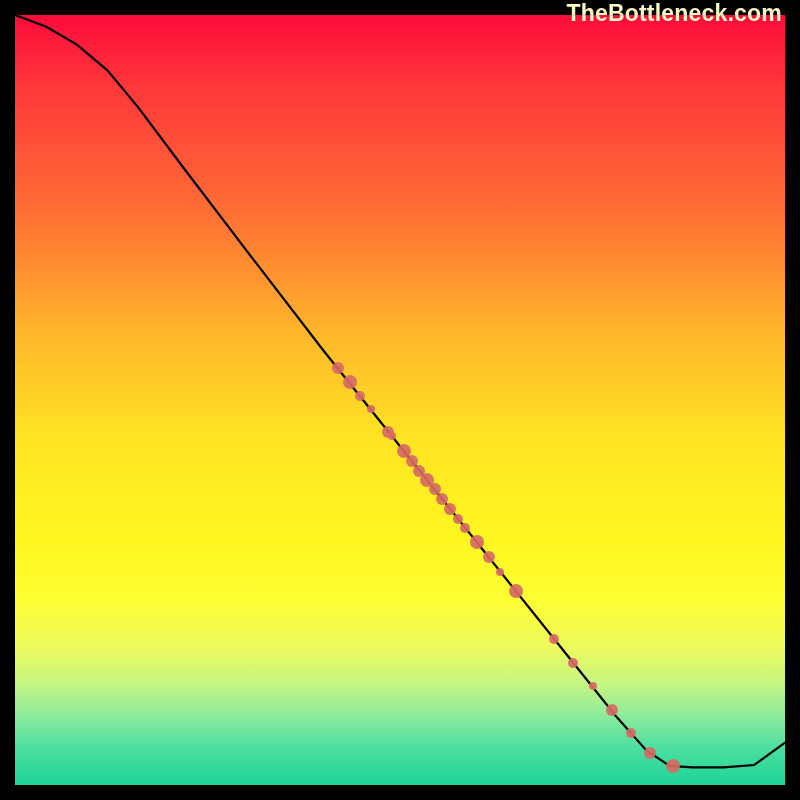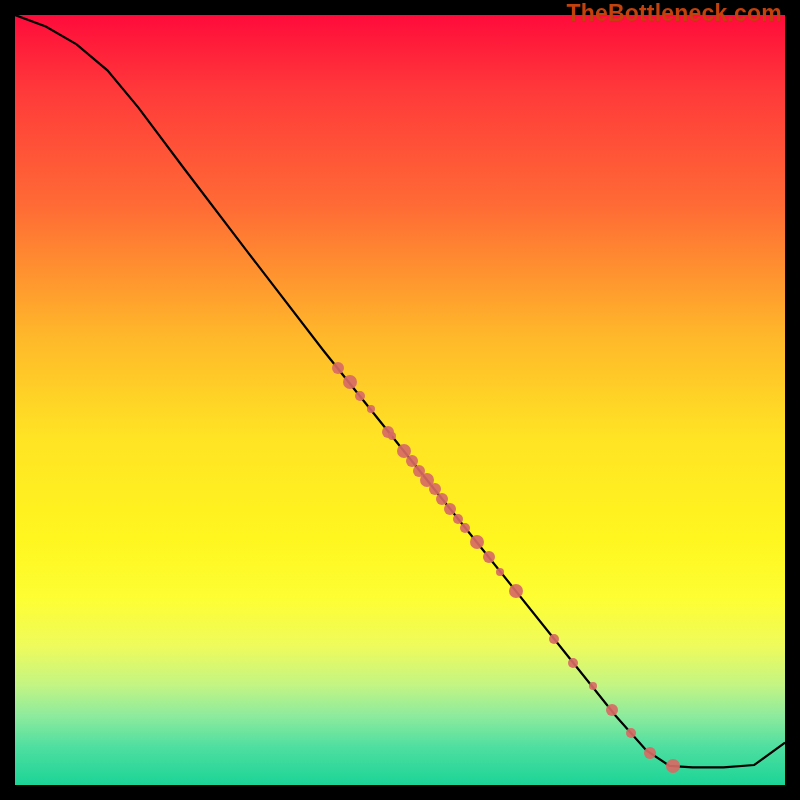--- a/index.html
+++ b/index.html
@@ -37,21 +37,21 @@
       #1bd497 100%
     );
   }
   .watermark {
     position: absolute;
     top: 0px;
     right: 18px;
     font-family: Arial, Helvetica, sans-serif;
     font-size: 23px;
     font-weight: bold;
-    color: #c2410c;
+    color: #fef9c3;
     letter-spacing: 0.2px;
     user-select: none;
   }
   svg.curve {
     position: absolute;
     left: 0;
     top: 0;
     width: 770px;
     height: 770px;
     pointer-events: none;

